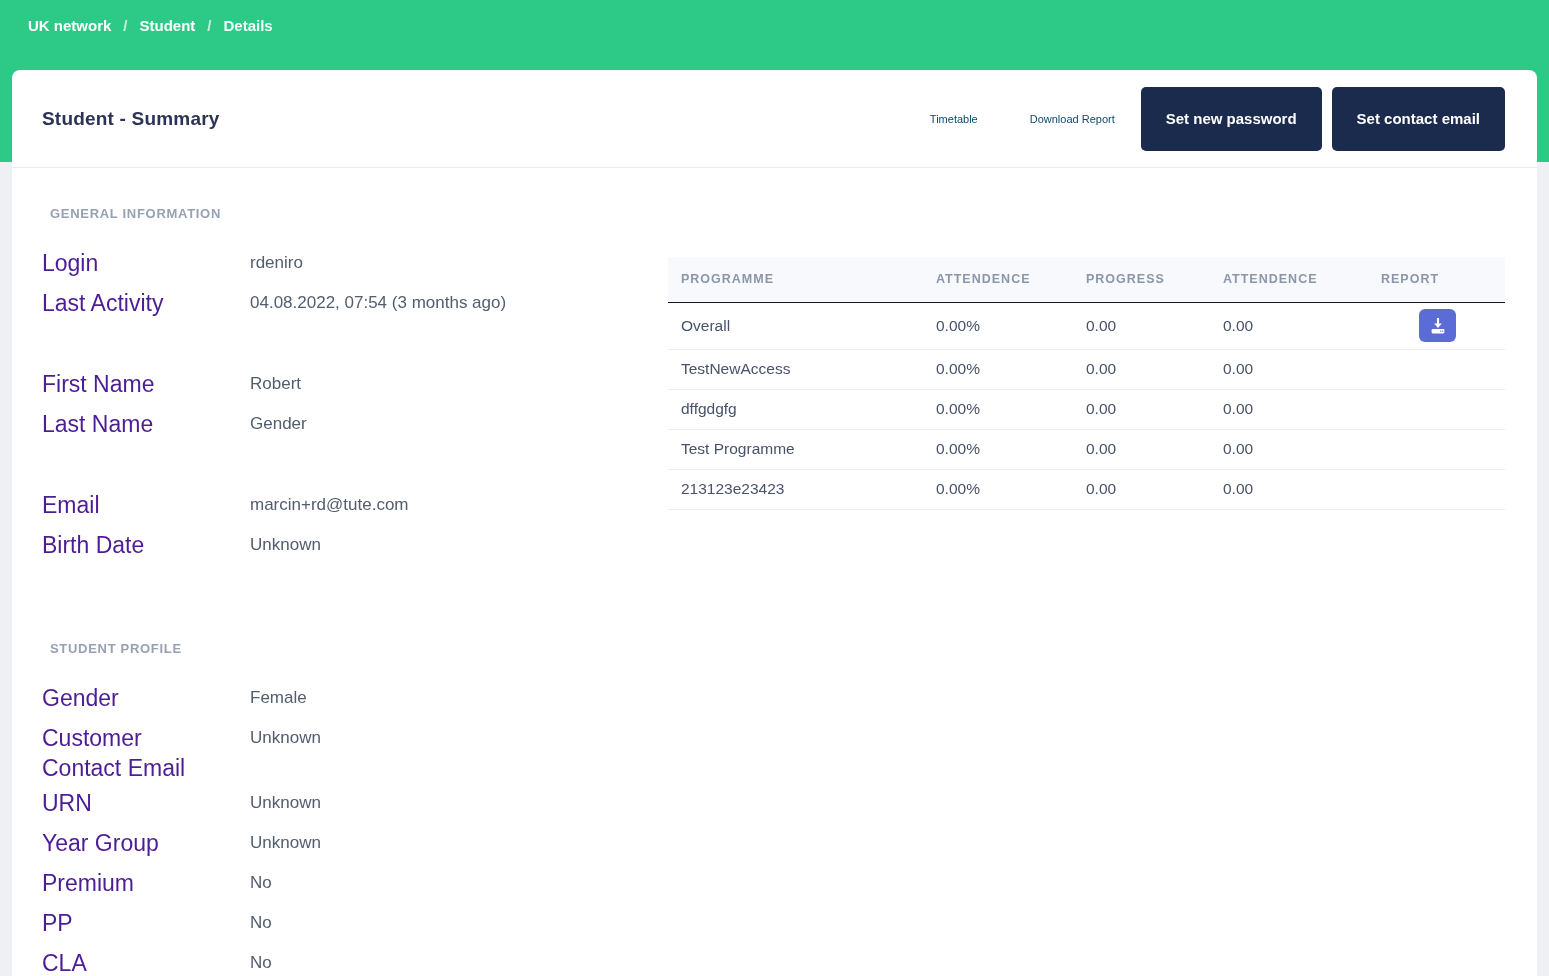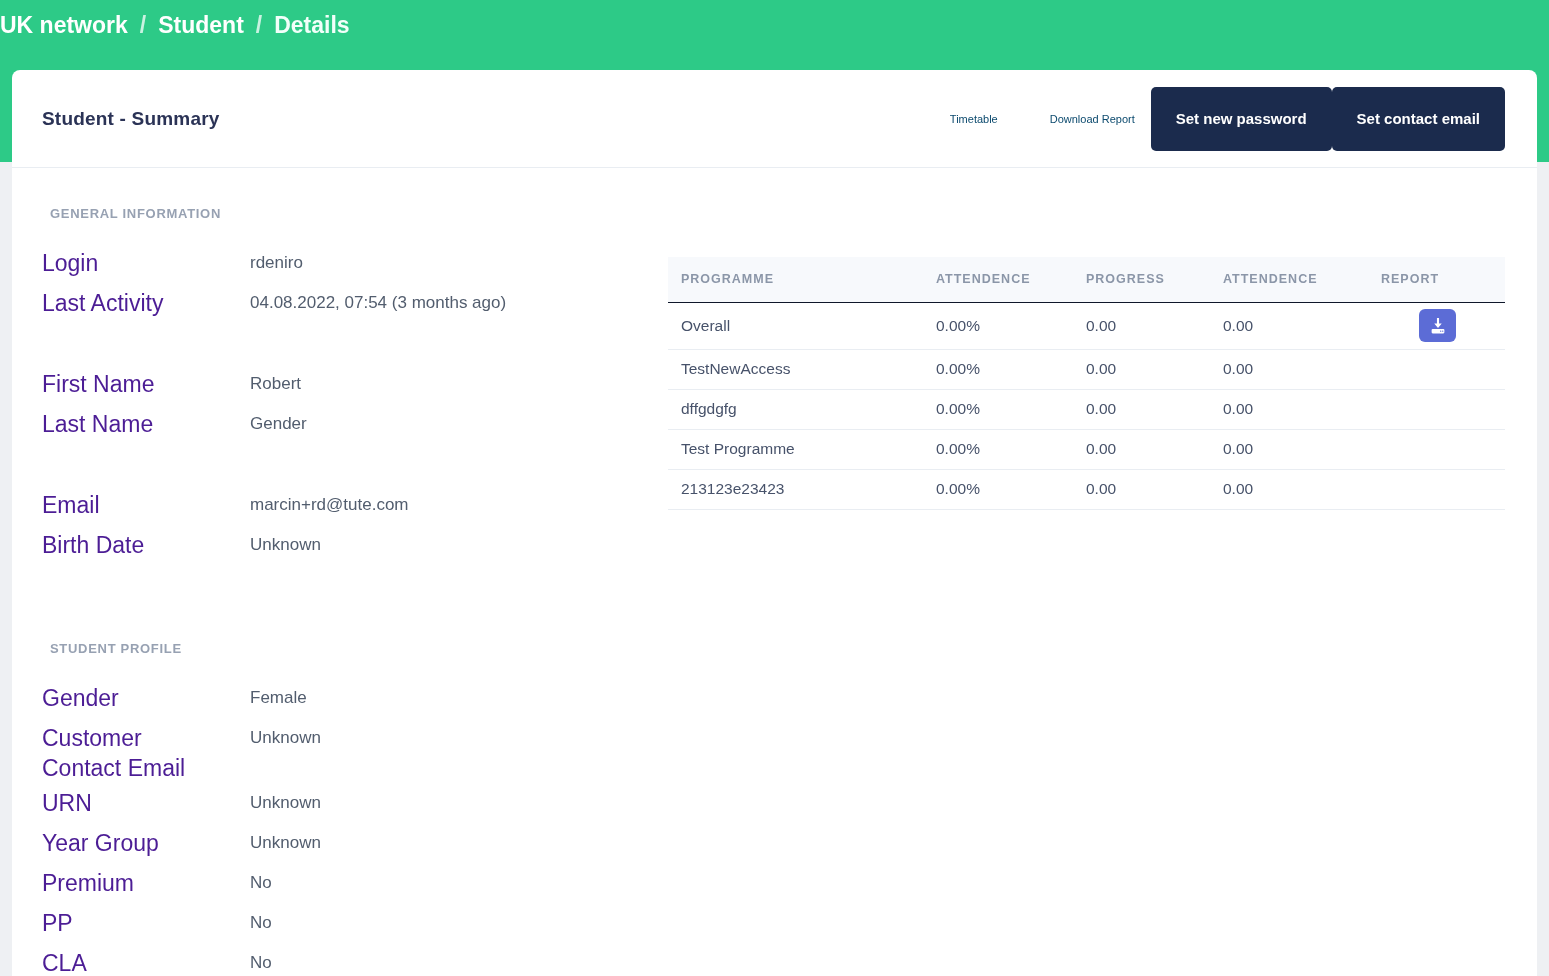--- a/index.html
+++ b/index.html
@@ -8,23 +8,23 @@
     font-family:"Liberation Sans", sans-serif;
     background:#eef0f3;
     position:relative;
     overflow:hidden;
   }
   .green-band {
     position:absolute; top:0; left:0; width:100%; height:162px;
     background:#2dca87;
   }
   .breadcrumb {
-    position:absolute; top:0; left:0; height:50px;
-    display:flex; align-items:center; padding-left:0;
-    font-size:23px; font-weight:bold; color:#ffffff;
+    position:absolute; top:0; left:16px; height:50px;
+    display:flex; align-items:center; padding-left:12px;
+    font-size:15px; font-weight:bold; color:#ffffff;
   }
   .crumb { cursor:pointer; }
   .crumb-sep { margin:0 12px; font-weight:bold; color:rgba(255,255,255,0.75); }
   .crumb-current { color:#f2fffa; }
 
   .card {
     position:absolute; left:12px; right:12px; top:70px; bottom:-30px;
     background:#ffffff; border-radius:8px 8px 0 0;
   }
   .card-header {
@@ -36,21 +36,21 @@
   .actions { margin-left:auto; display:flex; align-items:center; }
   .hlink {
     color:#0c4a6e; font-size:11px; font-weight:normal; text-decoration:none; cursor:pointer;
   }
   .hlink.first { margin-right:52px; }
   .hlink.second { margin-right:16px; }
   .btn-dark {
     background:#1b2b4d; color:#ffffff; border:none; cursor:pointer;
     font-family:"Liberation Sans", sans-serif;
     font-size:15px; font-weight:bold;
-    height:64px; padding:0 25px; border-radius:5px; 
+    height:64px; padding:0 25px; border-radius:5px; margin-left:10px;
   }
 
   .card-body { display:flex; align-items:flex-start; padding:0 32px 0 30px; }
   .left-col { width:626px; flex:none; }
   .right-col { flex:1; padding-top:89px; }
 
   .section-heading {
     margin-top:38px; margin-bottom:22px;
     font-size:13px; font-weight:bold; letter-spacing:.7px;
     color:#97a1b2;

